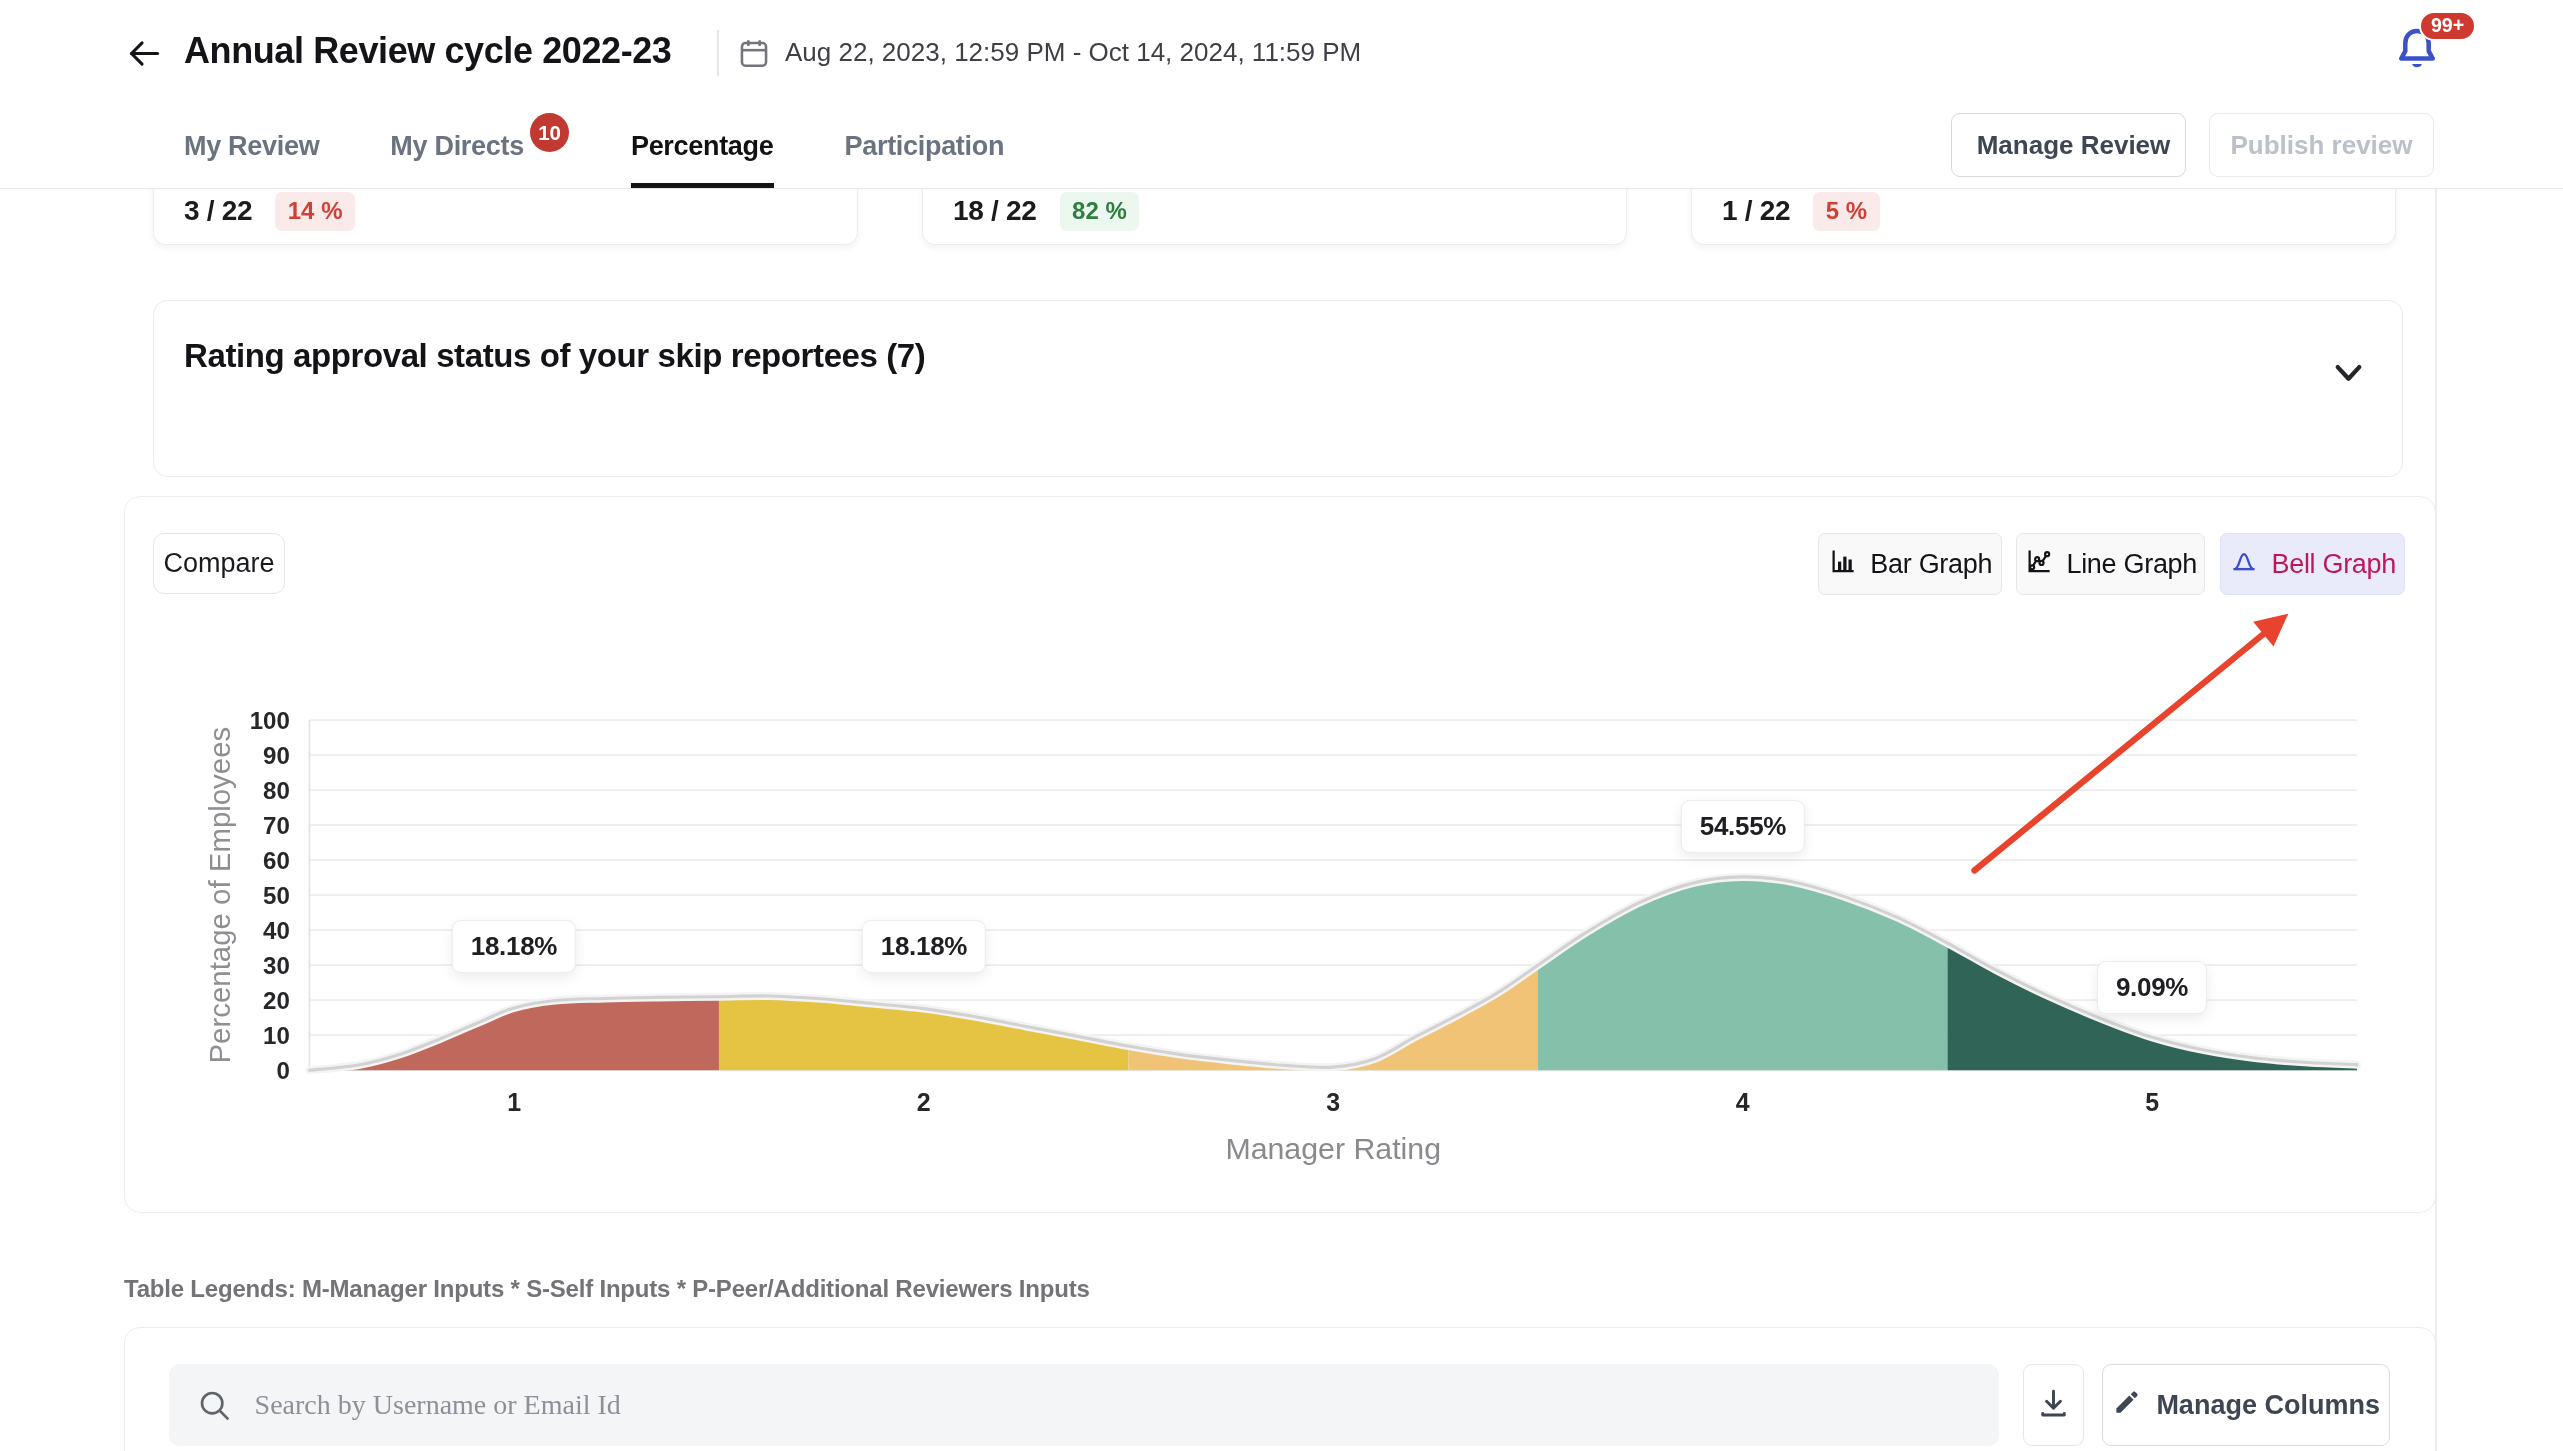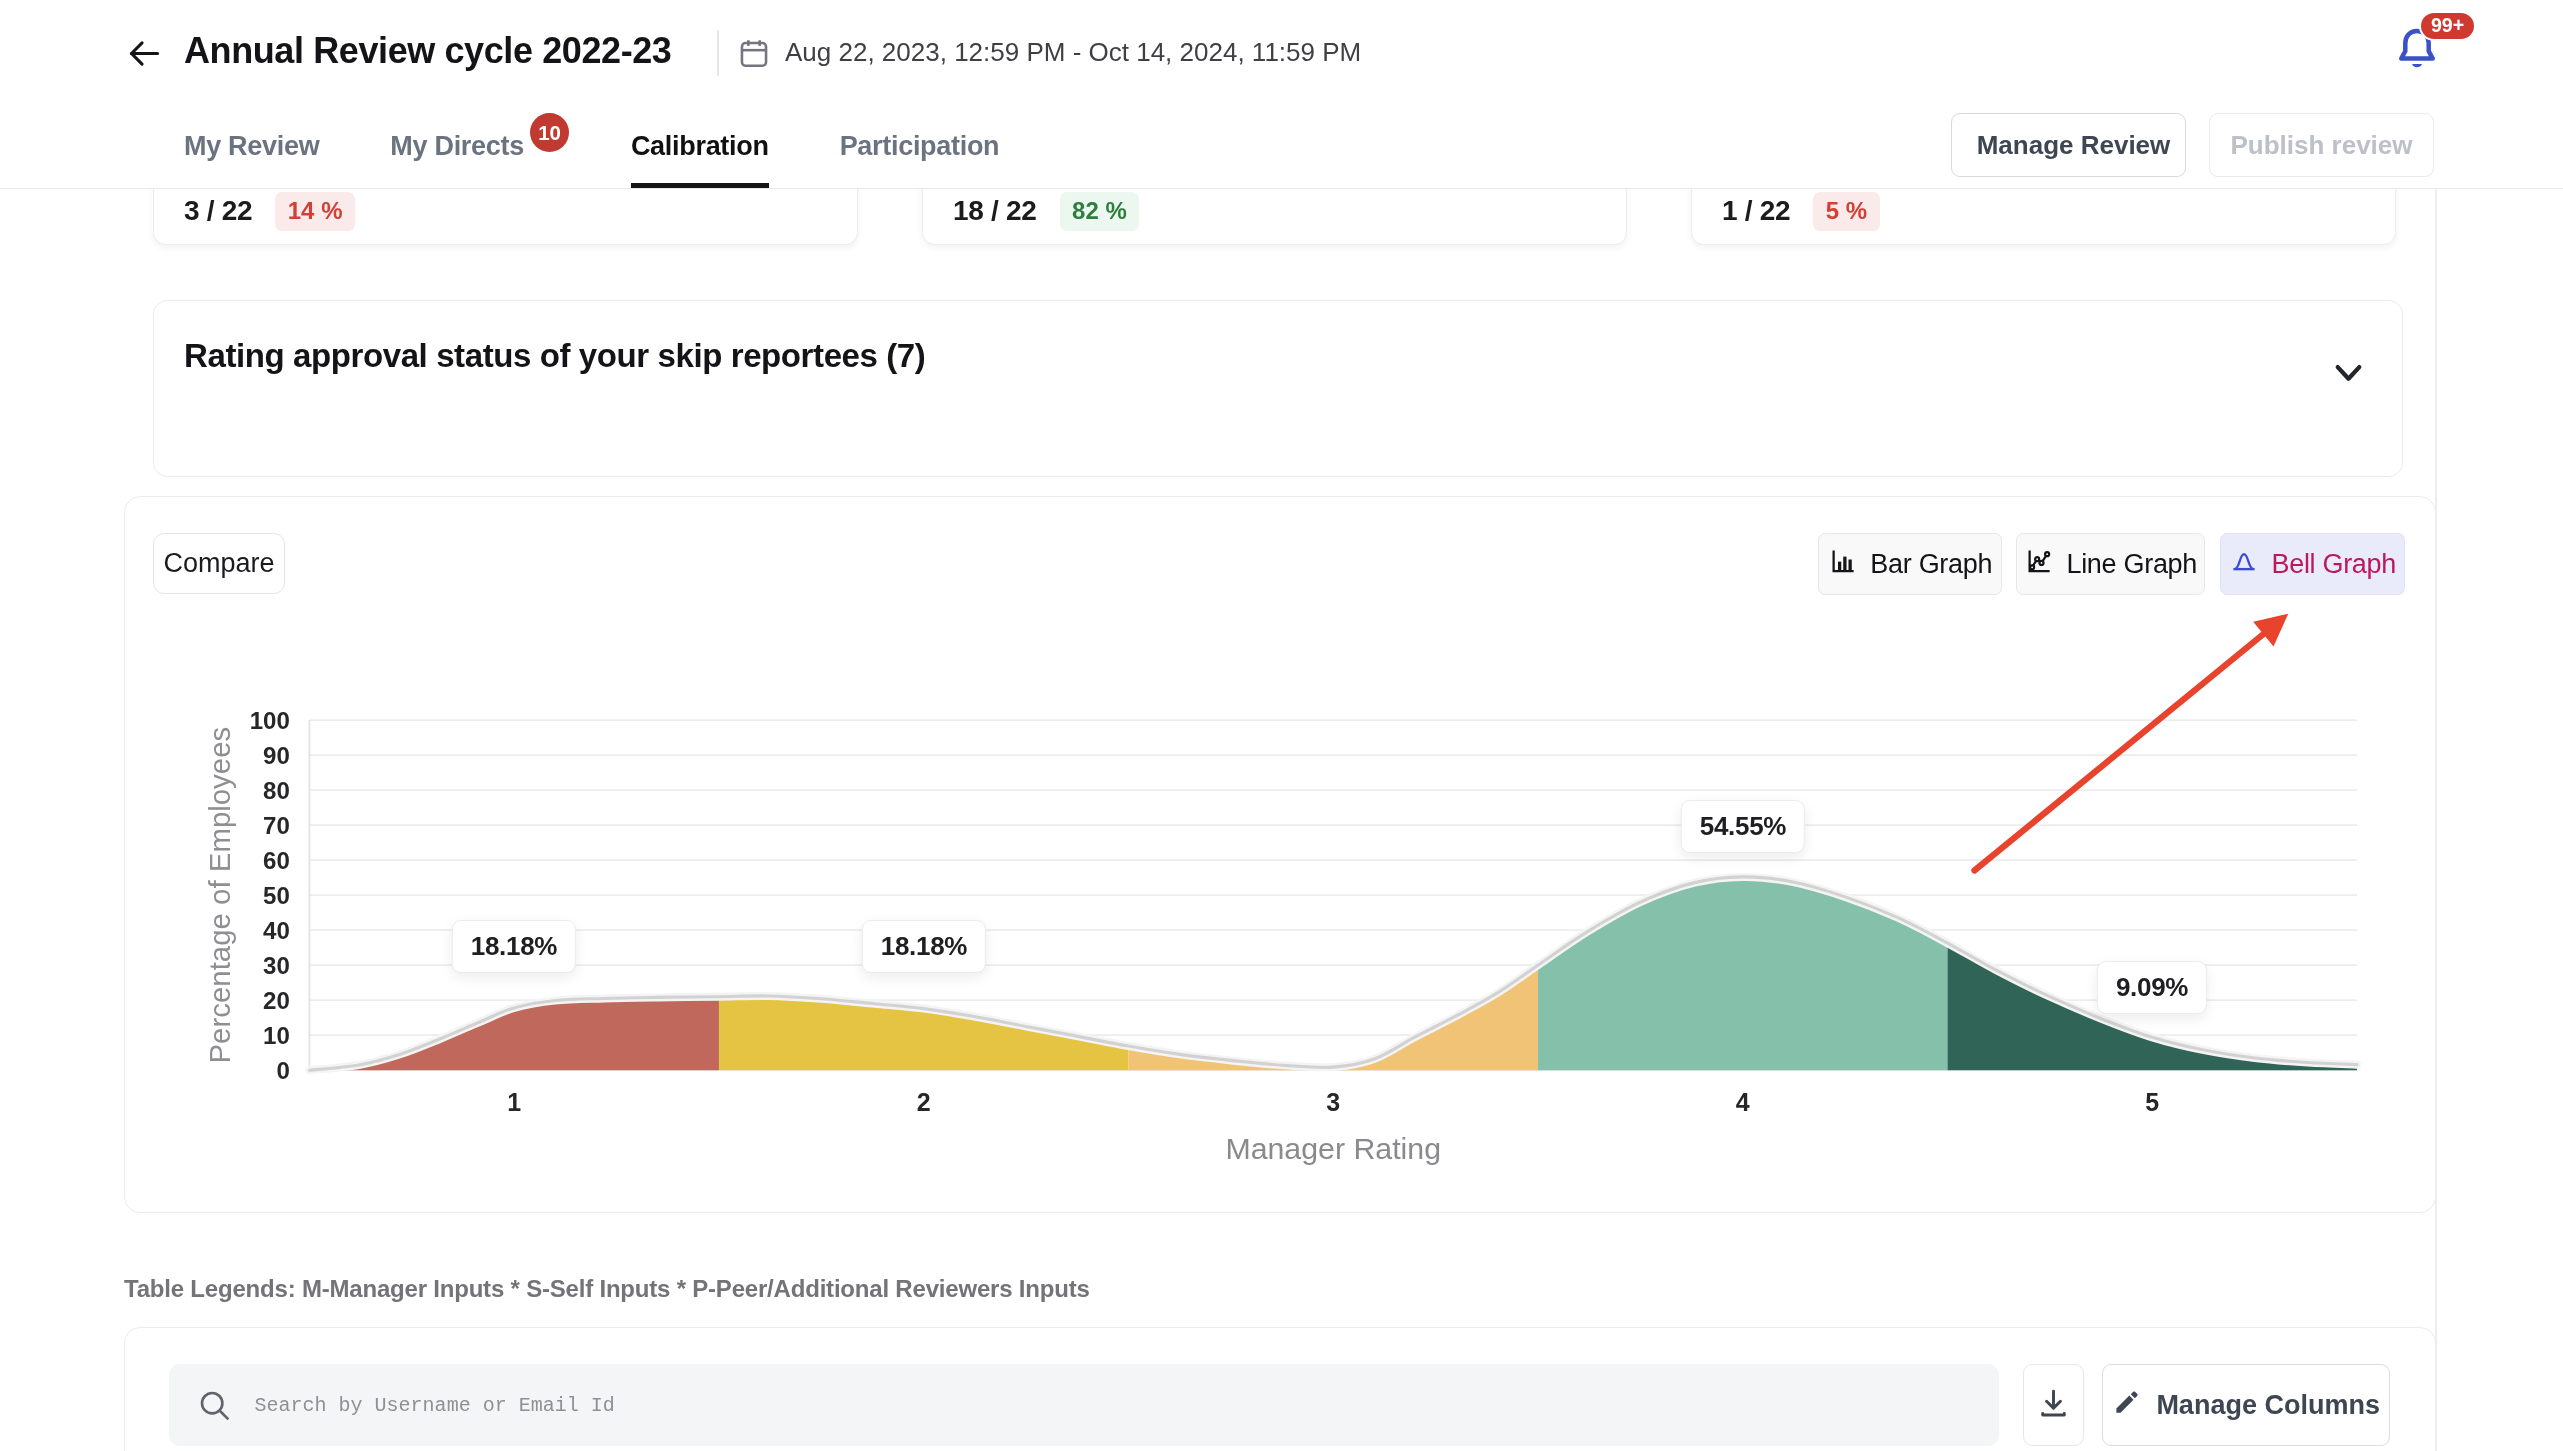--- a/index.html
+++ b/index.html
@@ -62,22 +62,22 @@
   #chart-svg{left:0;top:0;z-index:2;pointer-events:none;}
   .chart-label{position:absolute;transform:translateX(-50%);background:#fff;border:1.8px solid #ececee;border-radius:9px;
                padding:9.8px 18px;font-size:26px;font-weight:700;color:#1f1f23;box-shadow:0 4.5px 12.5px rgba(0,0,0,.08);
                z-index:3;white-space:nowrap;letter-spacing:-0.3px;}
   #arrow-svg{left:0;top:0;z-index:40;pointer-events:none;}
 
   
   #table-legend{left:124px;top:1275px;font-size:24px;font-weight:700;color:#737378;letter-spacing:-0.2px;white-space:nowrap;z-index:1;}
   #table-panel{left:124px;top:1327px;width:2312px;height:143px;background:#fff;border:1.8px solid #ebecef;border-radius:16px 16px 0 0;box-sizing:border-box;z-index:1;}
   #search-box{left:169px;top:1364px;width:1830px;height:82px;background:#f4f5f7;border-radius:10.7px;display:flex;align-items:center;z-index:2;cursor:text;}
-  #search-box input{border:none;background:transparent;outline:none;font-size:20px;color:#1d4ed8;width:1605px;
-                    font-family:Liberation Mono, monospace;}
+  #search-box input{border:none;background:transparent;outline:none;font-size:28px;color:#1d4ed8;width:1605px;
+                    font-family:Liberation Serif, serif;}
   #search-box input::placeholder{color:#8c9097;}
   #search-icon{margin:0 19.6px 0 27px;width:37px;height:37px;flex:0 0 auto;}
   #download-btn{left:2023px;top:1364px;width:61px;height:82px;border:1.8px solid #e5e7eb;border-radius:9px;background:#fff;
                 display:flex;align-items:center;justify-content:center;cursor:pointer;z-index:2;box-sizing:border-box;}
   #manage-cols-btn{left:2102px;top:1364px;width:288px;height:82px;border:1.8px solid #d9dce1;border-radius:9px;background:#fff;
                    display:flex;align-items:center;justify-content:center;gap:14.3px;font-size:27px;font-weight:600;color:#3f4653;
                    cursor:pointer;z-index:2;box-sizing:border-box;}
 </style>
 </head>
 <body>
@@ -289,21 +289,21 @@
   <div class="abs" id="tabbar">
     <div class="tabs">
       <div class="tab">
         <span>My Review</span>
       </div>
       <div class="tab" style="margin-right:36px;">
         <span>My Directs</span>
         <span class="tab-badge">10</span>
       </div>
       <div class="tab active">
-        <span>Calibration</span>
+        <span>Percentage</span>
       </div>
       <div class="tab">
         <span>Participation</span>
       </div>
     </div>
     <div class="hdr-btn" id="manage-review-btn">
       <span>Manage Review</span>
     </div>
     <div class="hdr-btn" id="publish-review-btn">
       <span>Publish review</span>

